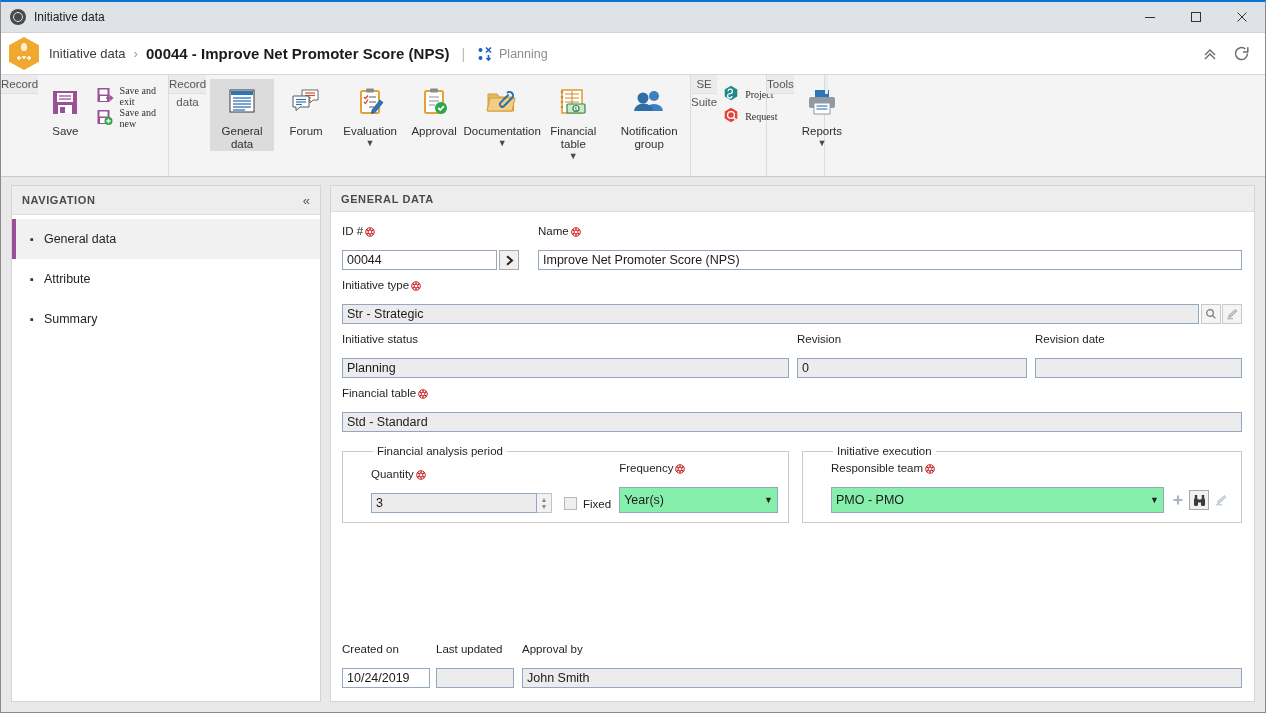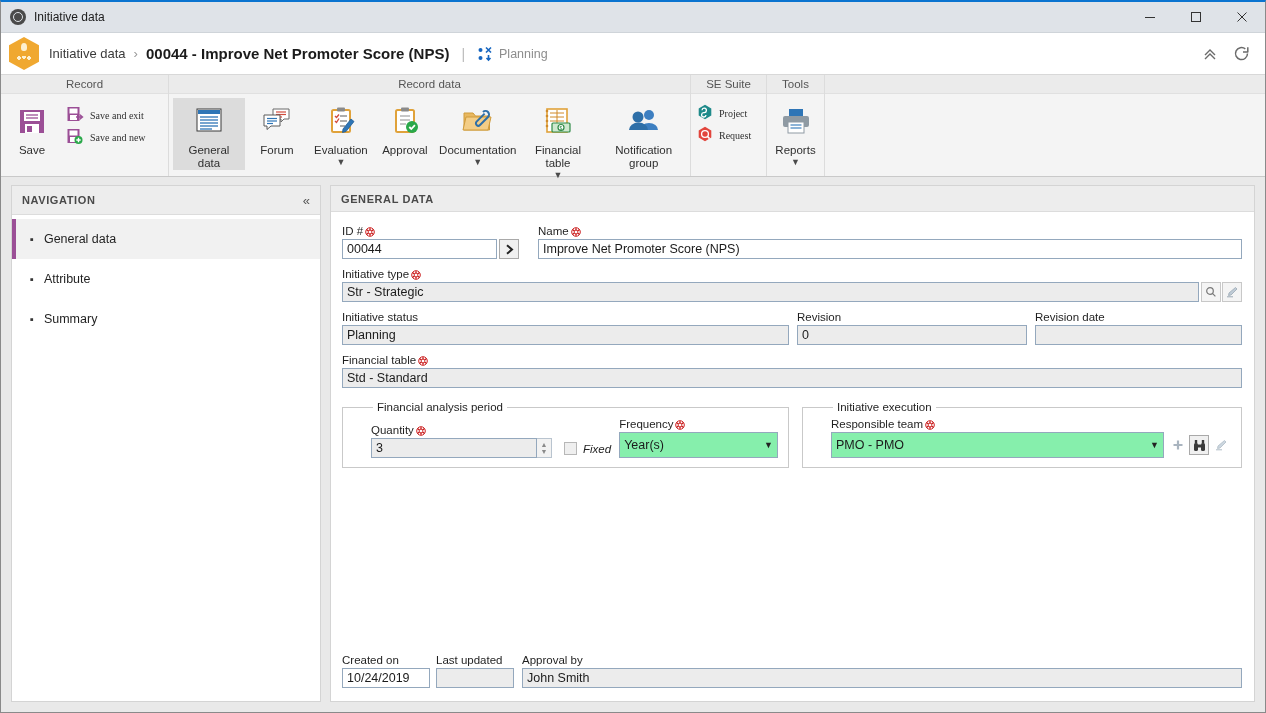--- a/index.html
+++ b/index.html
@@ -95,21 +95,21 @@
 
   
   .ribbon {
     flex: 0 0 101px; height: 101px;
     background: #f4f4f4;
     border-bottom: 1px solid #c9c9c9;
     display: flex;
     position: relative;
   }
   .rgroup {
-    display: flex; flex-direction: column;
+    display: flex; flex-direction: row;
     border-right: 1px solid #dcdcdc;
     height: 101px; box-sizing: border-box;
   }
   .rgroup-title {
     height: 18px; line-height: 18px;
     text-align: center; font-size: 11.5px; color: #555;
     background: #ebebeb;
     border-bottom: 1px solid #e0e0e0;
   }
   .rgroup-body { flex: 1 1 auto; display: flex; align-items: flex-start; padding-top: 4px; }
@@ -178,21 +178,21 @@
   }
   .content-head-title { font-size: 11px; font-weight: bold; letter-spacing: .6px; color: #4a4a4a; }
   .form {
     flex: 1 1 auto; position: relative;
     padding: 12px 12px 0 11px; box-sizing: border-box;
     min-height: 0;
   }
 
   
   .row { display: flex; align-items: flex-end; margin-bottom: 8px; }
-  .fld { display: flex; flex-direction: column; }
+  .fld { display: flex; flex-direction: column; gap: 11px; }
   .lab {
     font-size: 11.5px; color: #1f1f1f; line-height: 14px;
     margin-bottom: 1px; display: flex; align-items: center; gap: 2px;
     white-space: nowrap;
   }
   .req {
     display: inline-block; width: 9px; height: 9px;
     color: #cc2222; font-size: 11px; line-height: 9px;
     position: relative; top: 0px;
   }
@@ -683,21 +683,21 @@
                   </span>
                 </span>
                 <div style="display:flex;">
                   <div class="inp ro" style="width:166px;">3</div>
                   <div class="spin">
                     <span>▲</span>
                       <span>▼</span>
                   </div>
                 </div>
               </div>
-              <div style="display:flex; align-items:center; gap:6px; margin:0 8px 3px 12px;font-style:italic;">
+              <div style="display:flex; align-items:center; gap:6px; margin:0 8px 3px 12px;">
                 <span class="chk"></span>
                 <span style="font-size:11.5px;">Fixed</span>
               </div>
               <div class="fld" style="flex:1 1 auto;">
                 <span class="lab">
                   <span>Frequency</span>
                   <span class="req">
                     <svg width="10" height="10" viewBox="0 0 10 10">
                         <circle cx="5" cy="5" r="4.3" fill="none" stroke="#cc2222" stroke-width="1"></circle>
                         <path d="M5 1.2 V8.8 M1.7 2.8 L8.3 7.2 M8.3 2.8 L1.7 7.2" stroke="#cc2222" stroke-width="1.5"></path>

